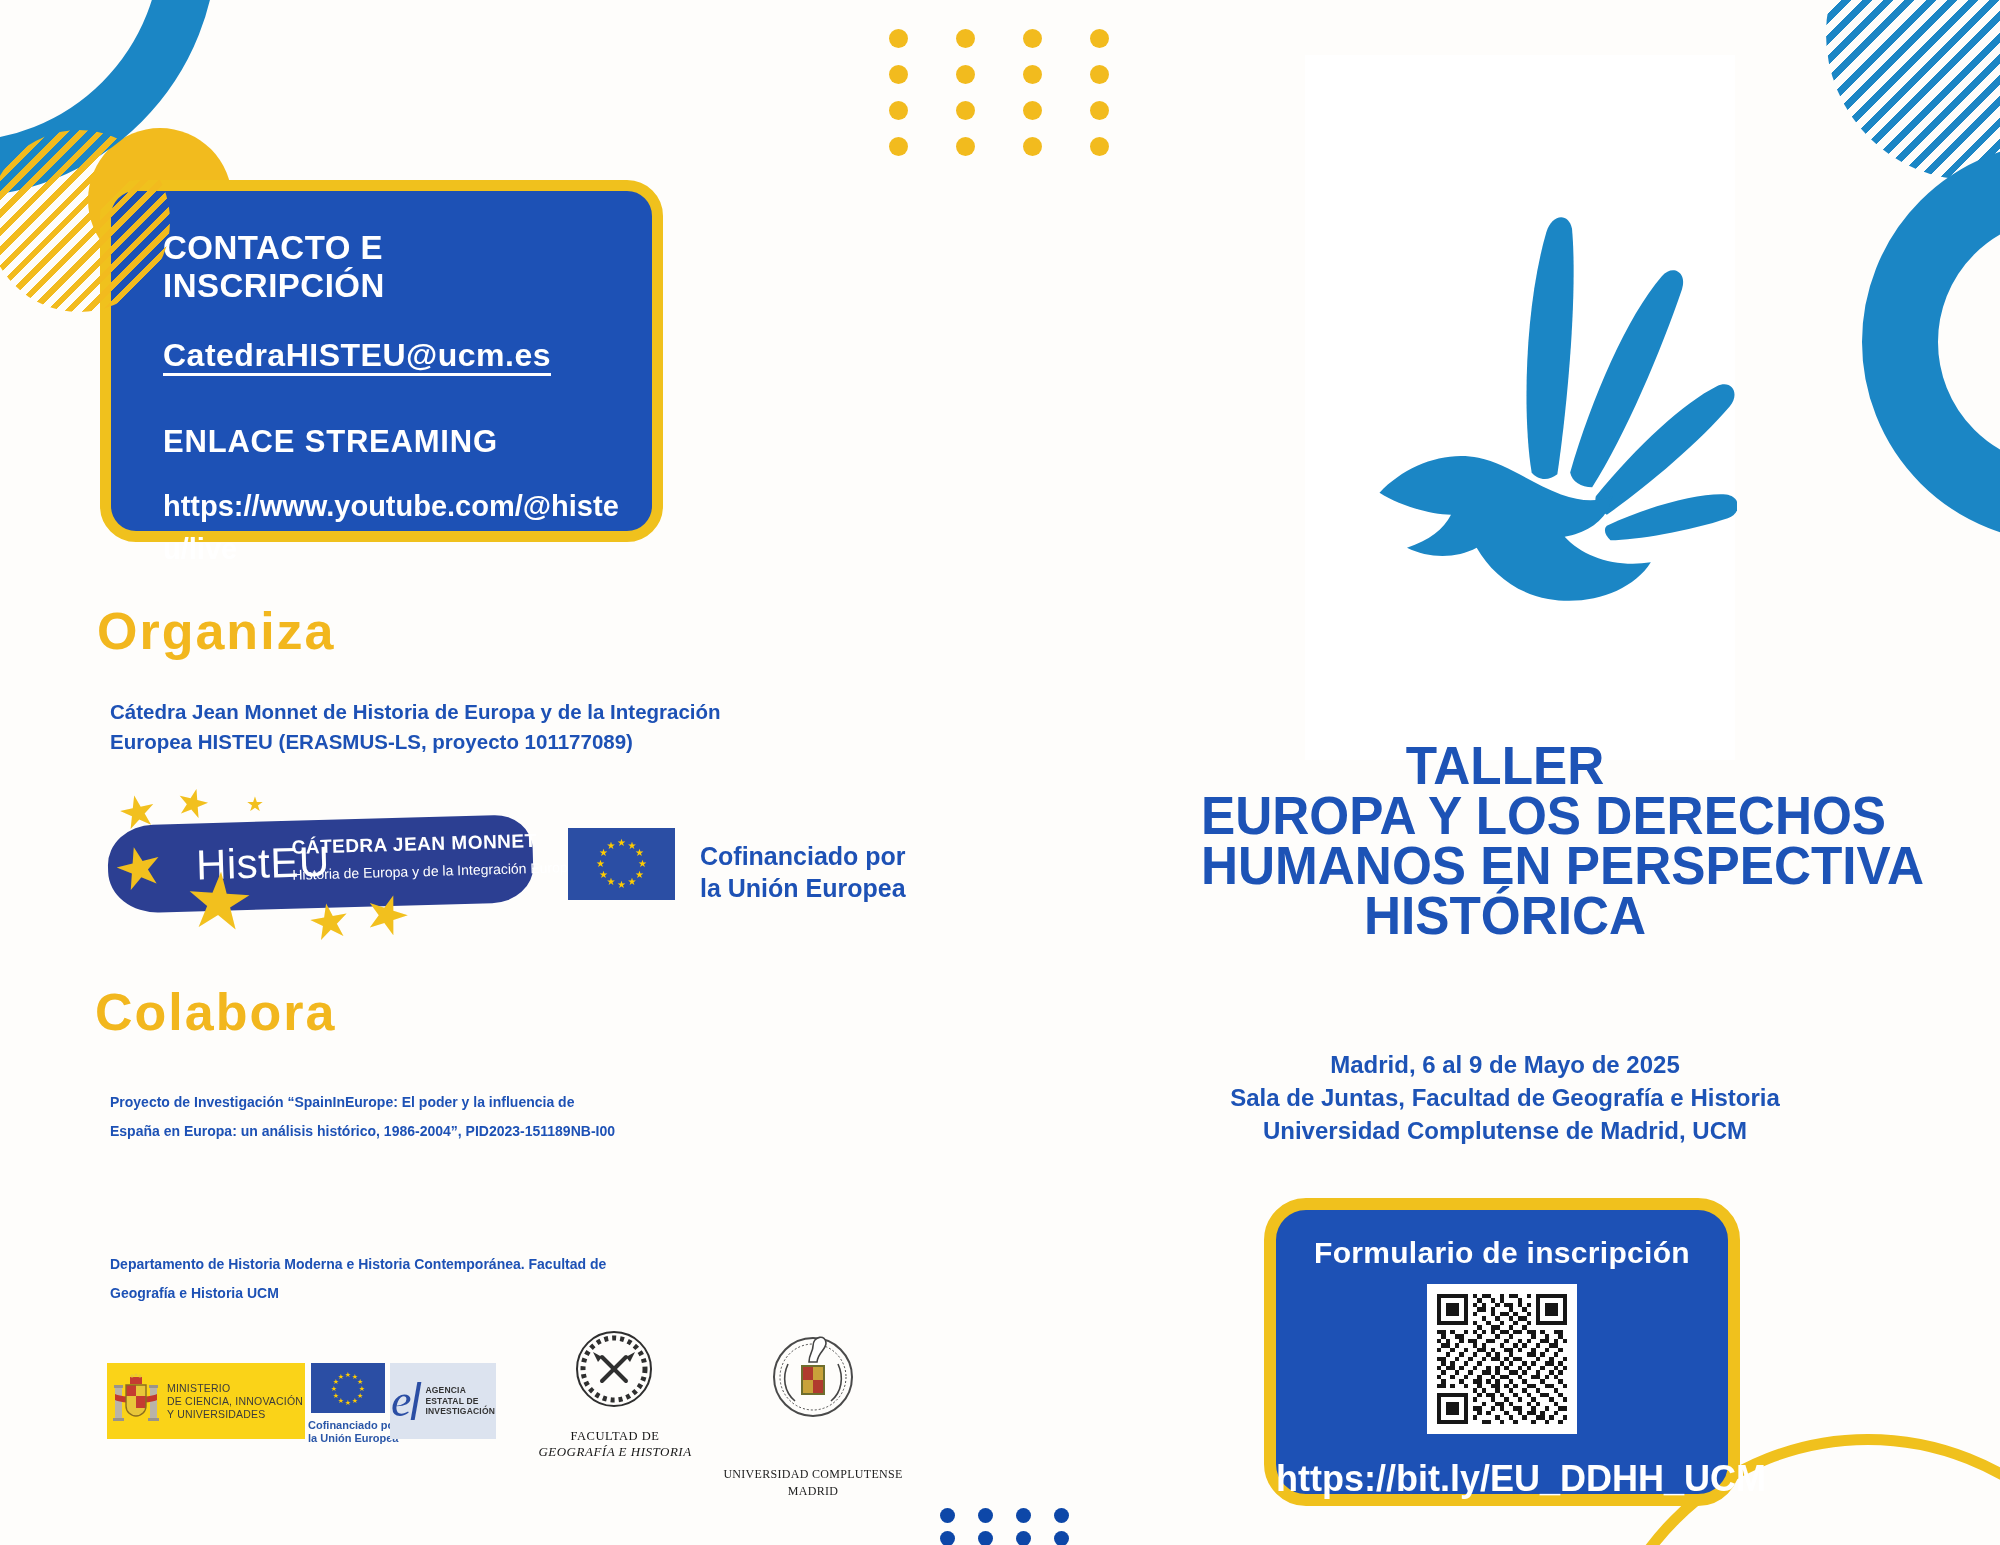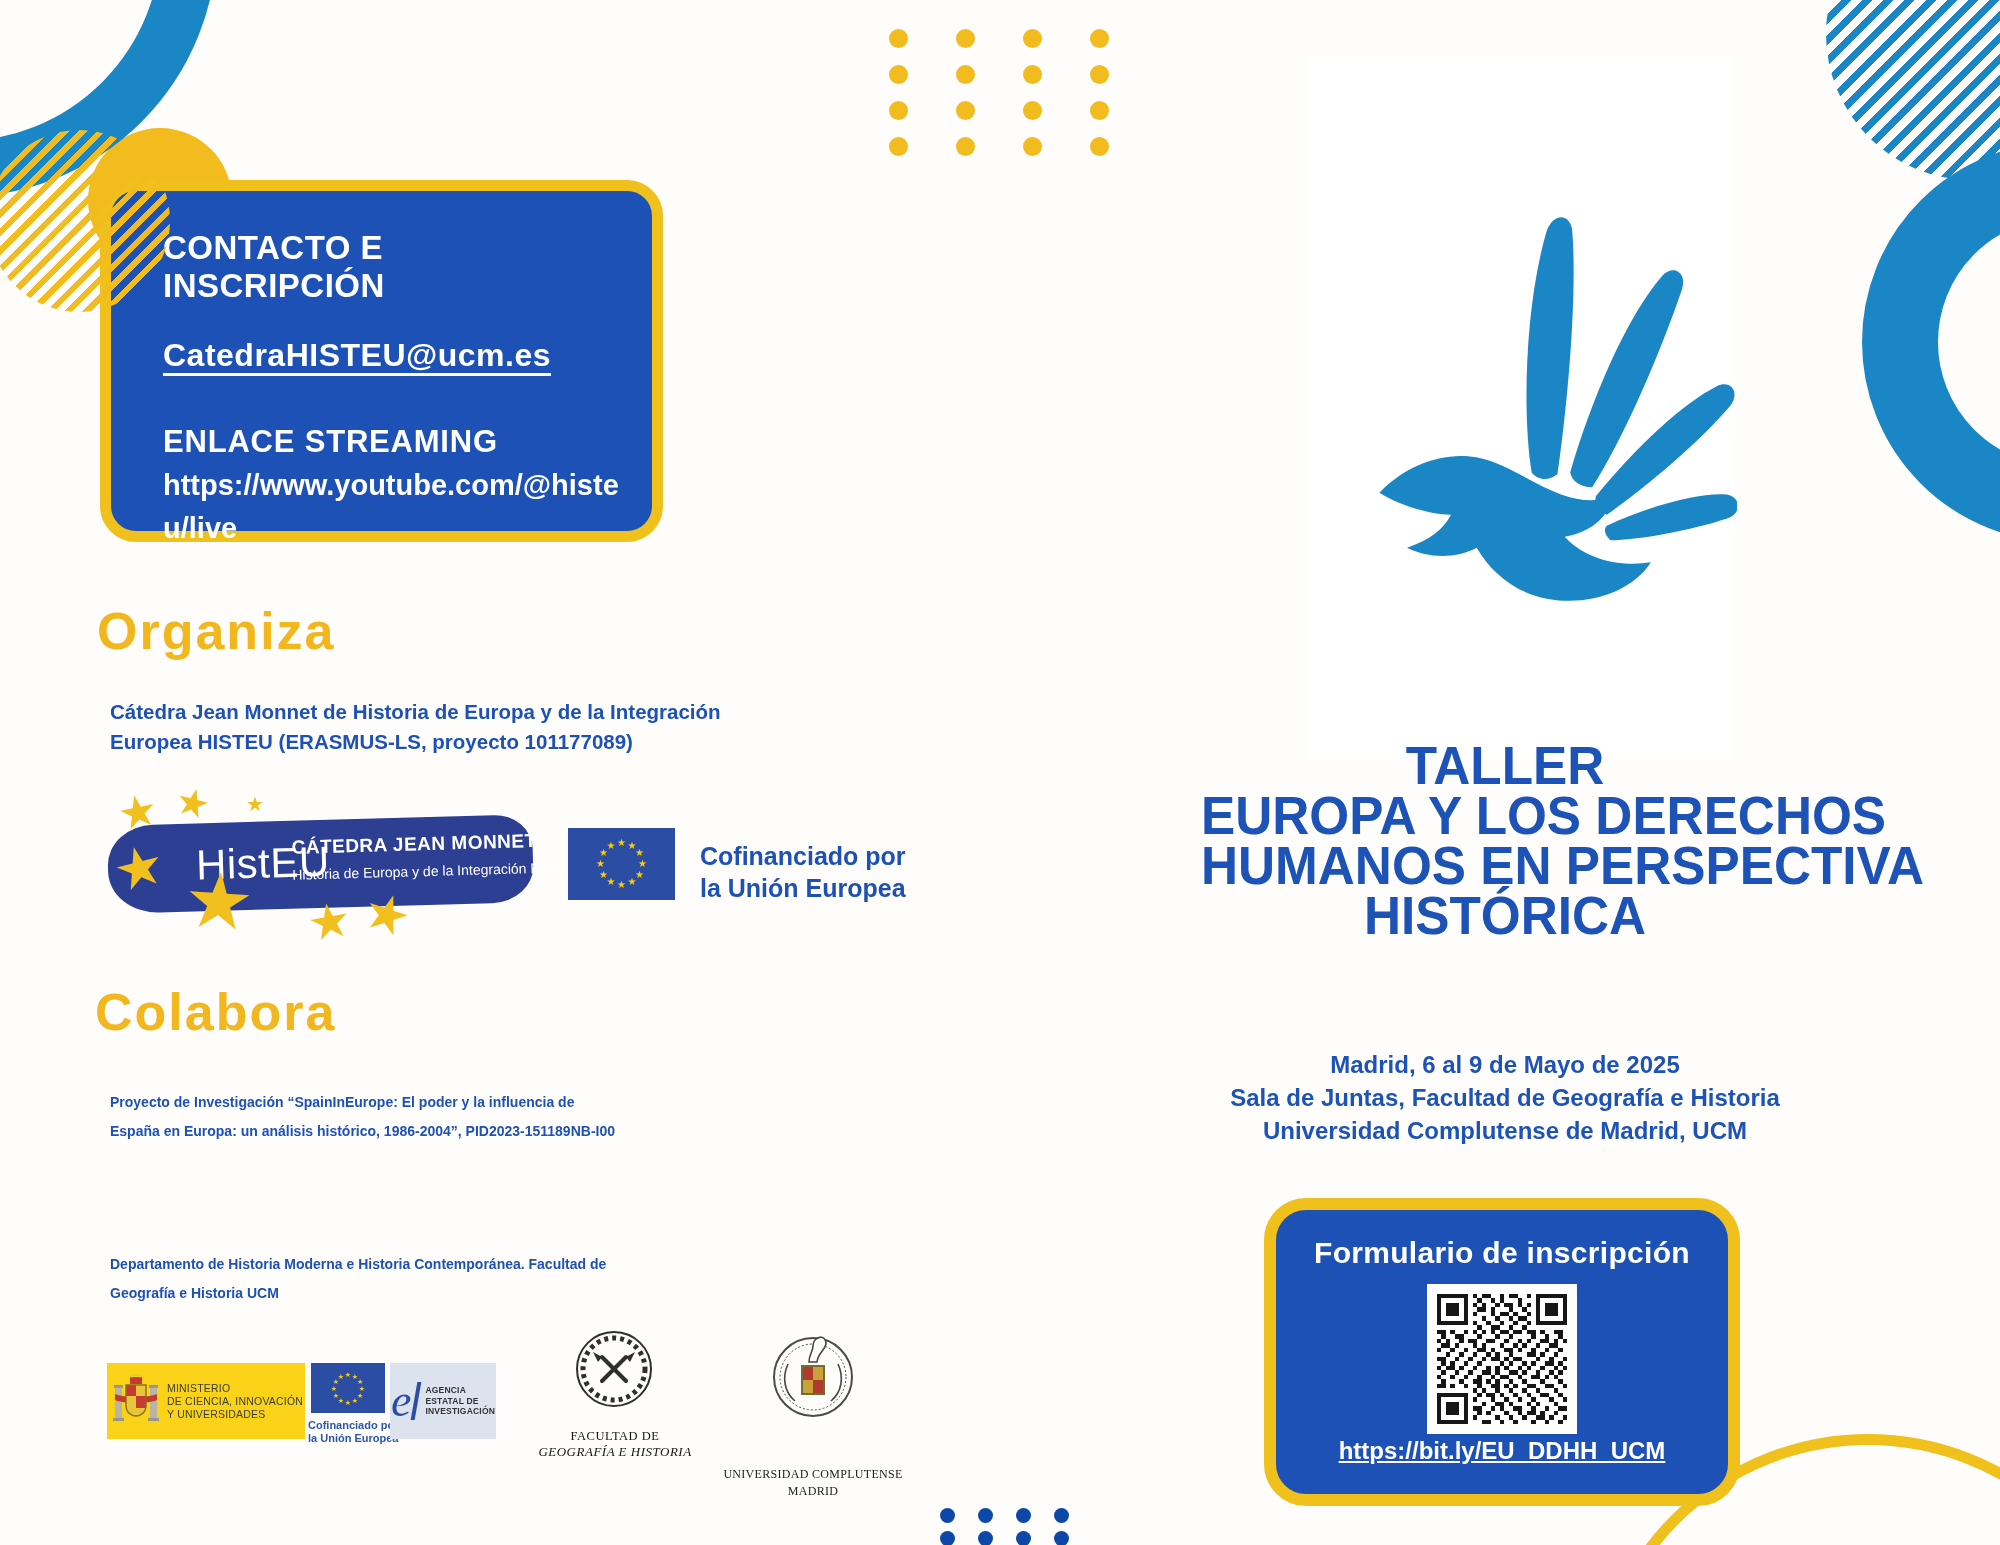--- a/index.html
+++ b/index.html
@@ -34,21 +34,21 @@
     grid-template-columns:repeat(4,15px); column-gap:23px; row-gap:8px; z-index:1; }
   .dots-b i { display:block; width:15px; height:15px; border-radius:50%; background:#0d47a8; }
 
   
   .contact-card { left:100px; top:180px; width:563px; height:362px;
     background:#1d51b5; border:11px solid #f0c11d; border-radius:36px;
     padding:38px 49px 0 52px; color:#fff; z-index:3; }
   .cb-title { font-size:33px; font-weight:700; letter-spacing:.5px; margin-bottom:32px; }
   .cb-email { font-size:32px; font-weight:700; letter-spacing:.5px;
     text-decoration:underline; text-underline-offset:7px; margin-bottom:50px; }
-  .cb-stream { font-size:31px; font-weight:700; letter-spacing:.8px; margin-bottom:4px; }
+  .cb-stream { font-size:31px; font-weight:700; letter-spacing:.8px; margin-bottom:25px; }
   .cb-url { font-size:29px; font-weight:700; line-height:43px; white-space:pre-line; }
 
   
   .h-yellow { color:#f2b71e; font-size:52px; font-weight:700; letter-spacing:2px; z-index:3; }
   .org-head { left:97px; top:601px; }
   .org-desc { left:110px; top:697px; width:660px; font-size:20.5px; font-weight:700;
     color:#1d51b5; line-height:30px; white-space:pre-line; z-index:3; }
 
   .histeu { left:100px; top:788px; width:800px; height:175px; z-index:3; }
   .brush { left:8px; top:32px; width:425px; height:88px; background:#2c3f92;
@@ -102,21 +102,21 @@
     transform:scaleX(.95); transform-origin:50% 50%; white-space:nowrap; }
   .event-date { left:1185px; top:1048px; width:640px; text-align:center;
     color:#1d53b6; font-size:24px; font-weight:700; line-height:33px; z-index:3; }
 
   .form-card { left:1264px; top:1198px; width:476px; height:308px;
     background:#1d51b5; border:12px solid #f0c11d; border-radius:42px;
     text-align:center; color:#fff; z-index:3; }
   .fb-title { margin-top:26px; font-size:30px; font-weight:700; letter-spacing:.3px; }
   .qr-wrap { margin:14px auto 0; width:150px; height:150px; background:#fff;
     padding:10px; }
-  .fb-url { margin-top:3px; font-size:24px; font-weight:700;text-decoration:underline; }
+  .fb-url { margin-top:24px; font-size:36px; font-weight:700; }
 </style>
 </head>
 <body>
 
 <div class="poster">
 
   <div class="abs ring-tl"></div>
   <div class="abs ycircle-tl"></div>
   <div class="abs stripes-tl"></div>
   <div class="abs stripes-tr"></div>

